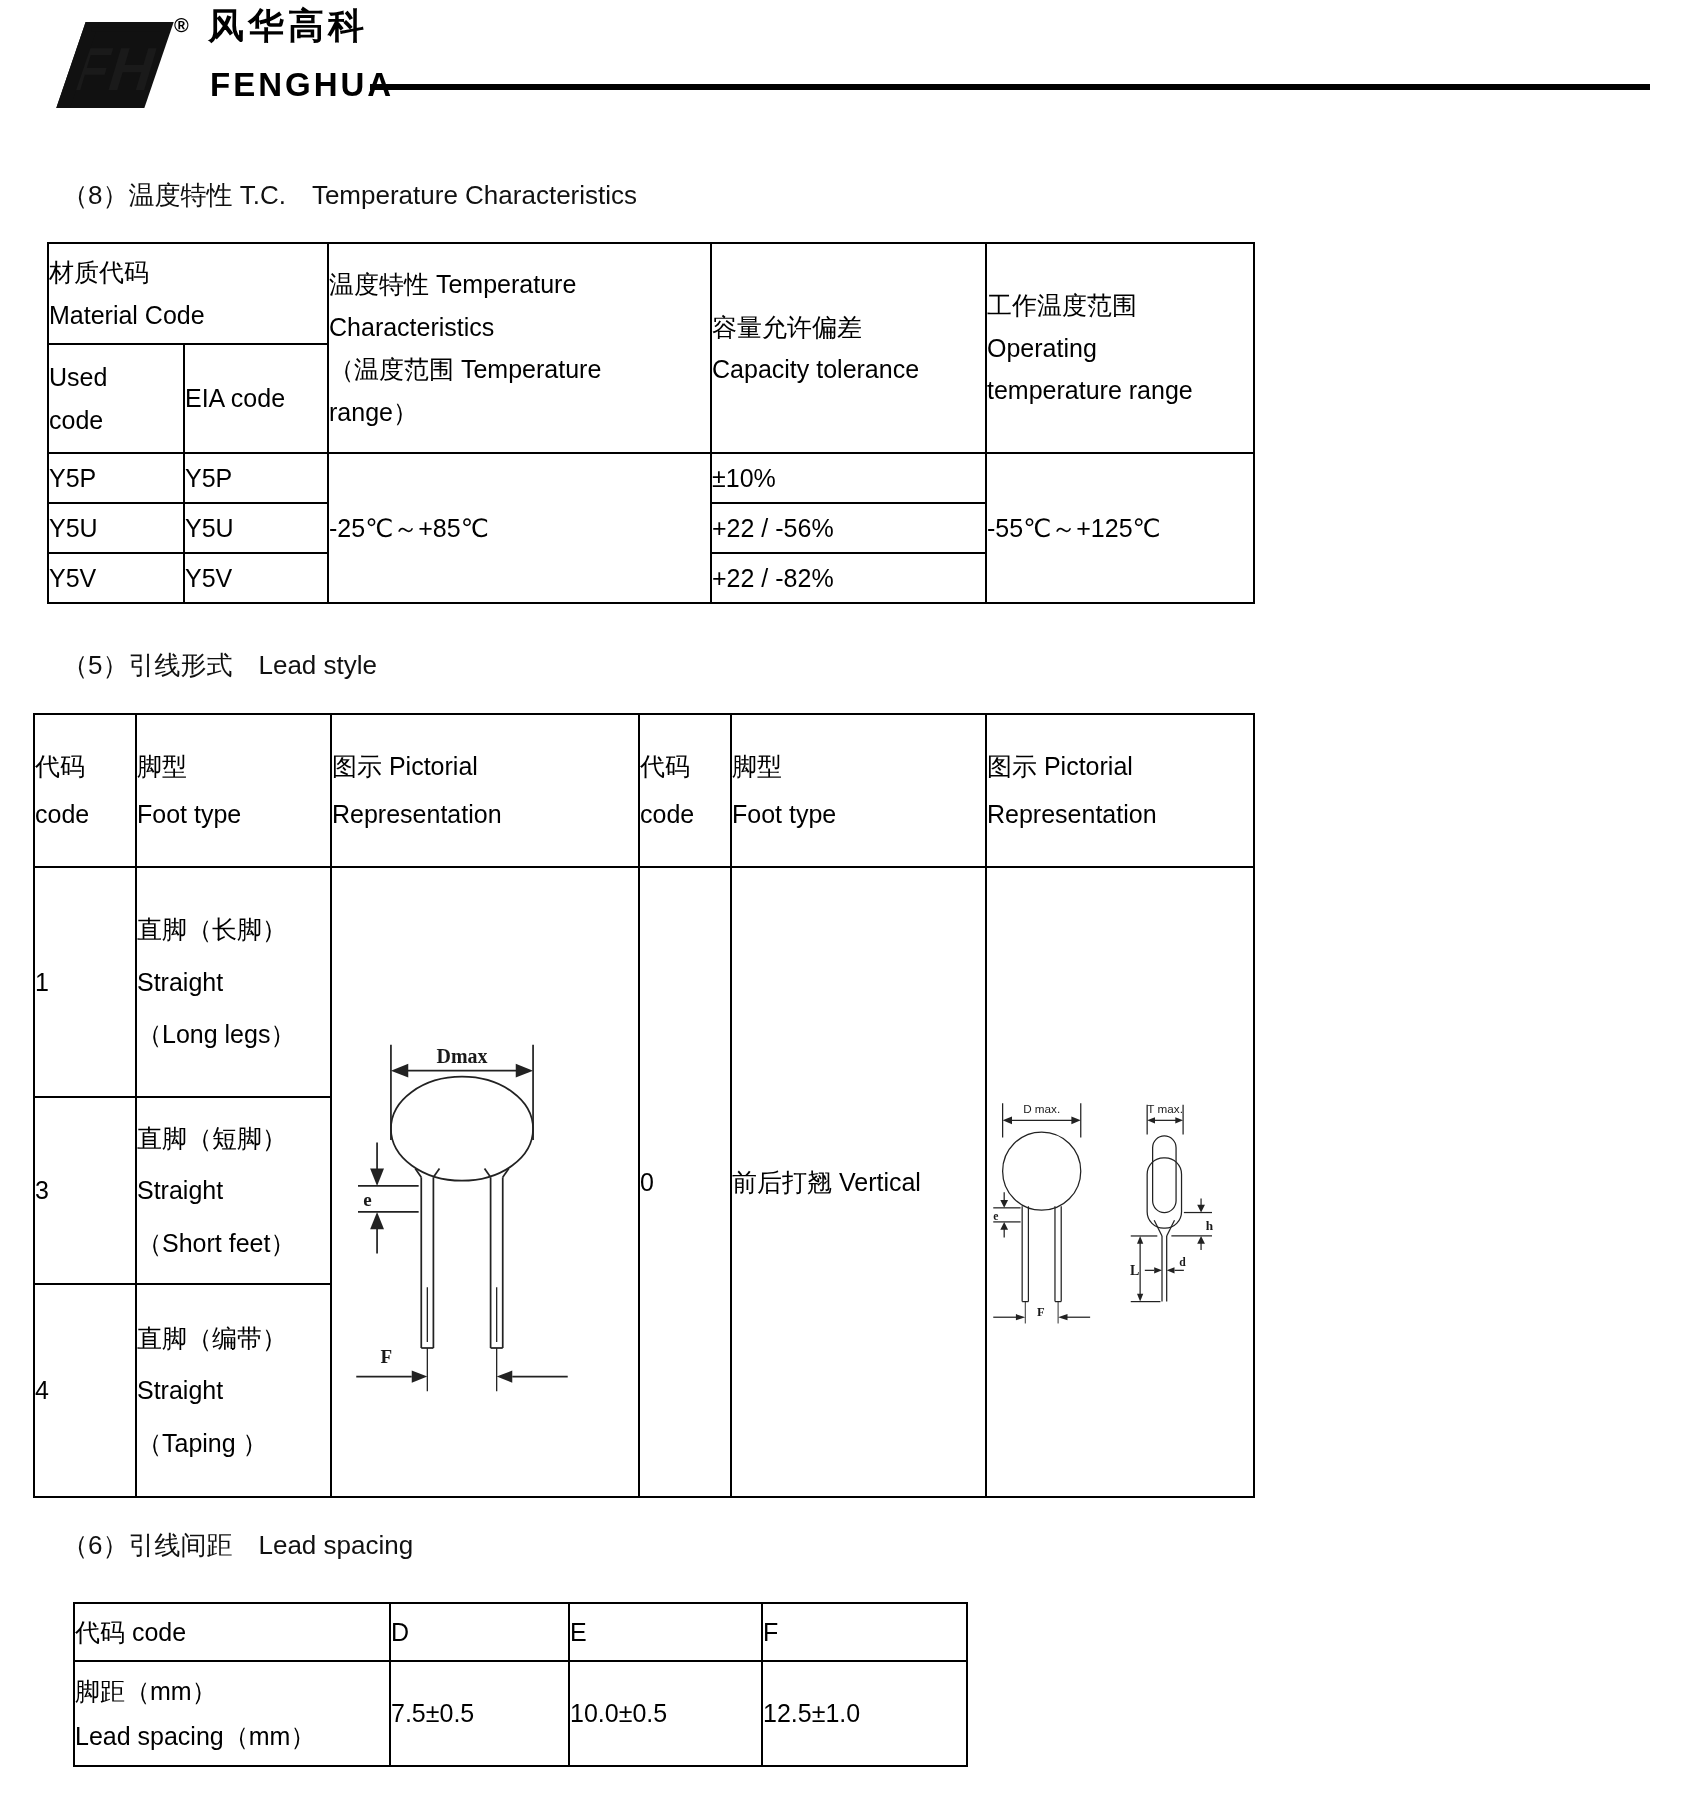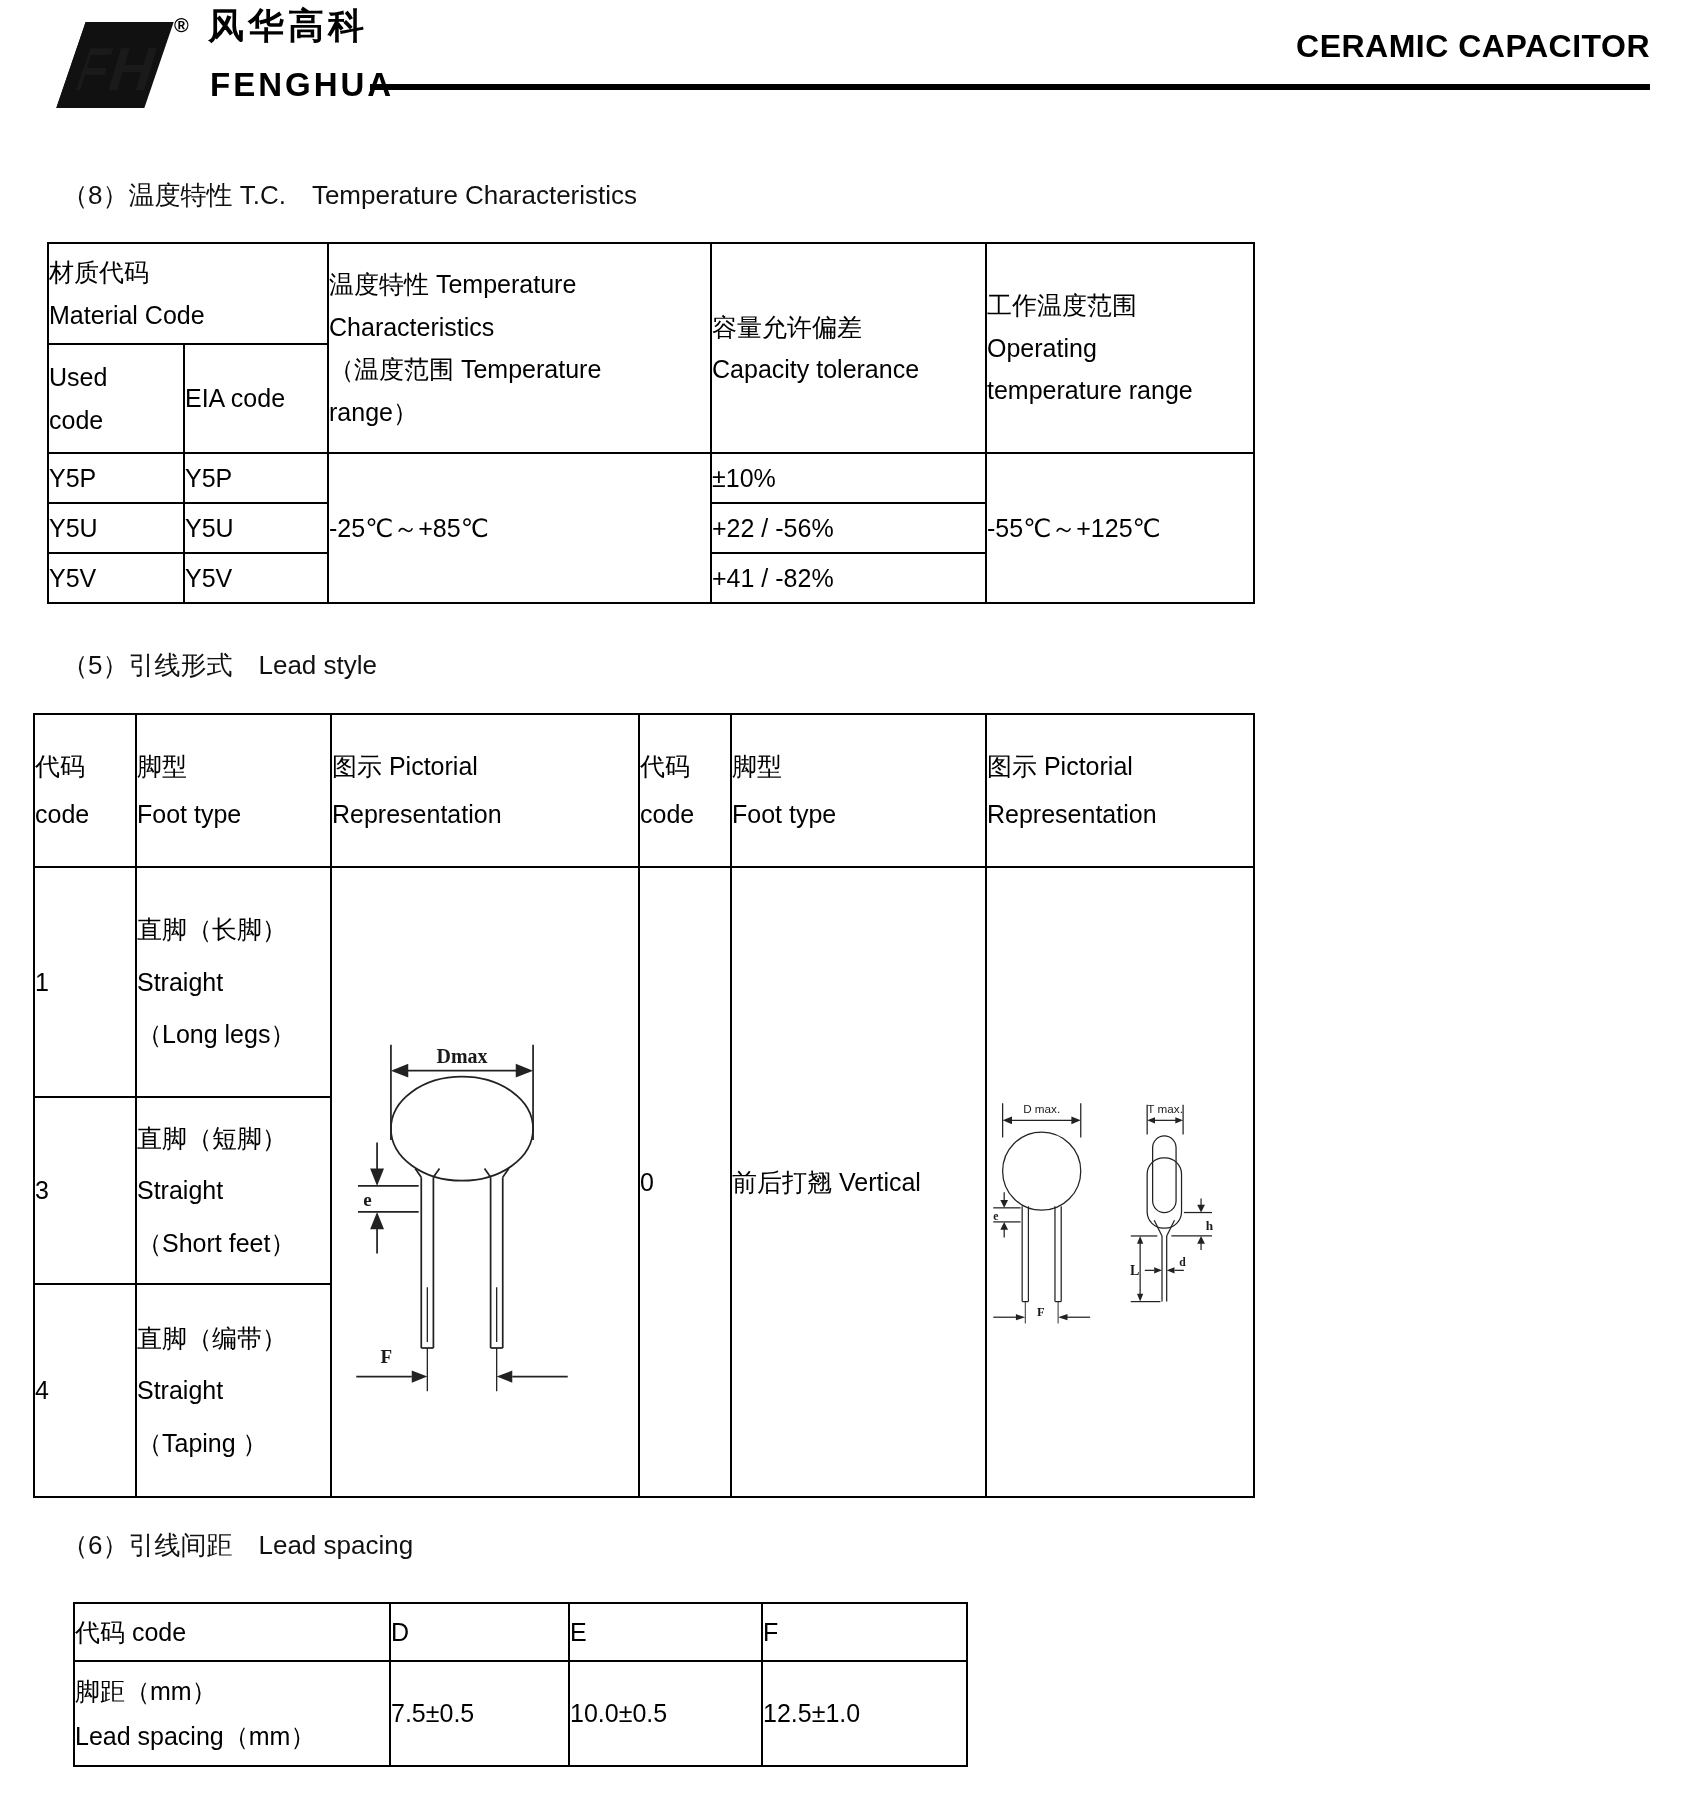--- a/index.html
+++ b/index.html
@@ -48,21 +48,20 @@
     <svg width="118" height="90" viewBox="0 0 120 92">
       <polygon points="30,2 120,2 90,90 0,90" fill="#111"></polygon>
       <text x="22" y="72" font-size="62" font-style="italic" font-weight="bold" fill="#ffffff" font-family="Liberation Sans, sans-serif" transform="skewX(-6)">FH</text>
       <polygon points="30,2 44,2 14,90 0,90" fill="#111"></polygon>
       <polyline points="36,10 106,10" stroke="#111" stroke-width="4" fill="none"></polyline>
     </svg>
   </div>
   <div class="reg-mark">®</div>
   <div class="brand-cn">风华高科</div>
   <div class="brand-en">FENGHUA</div>
-  <div class="doc-title">CERAMIC CAPACITOR</div>
   <div class="head-rule"></div>
 
   <div class="sec-title sec4">（8）温度特性 T.C.　Temperature Characteristics</div>
 
   <table class="t1">
     <colgroup>
       <col style="width:136px">
         <col style="width:144px">
         <col style="width:383px">
       <col style="width:275px">
@@ -95,21 +94,21 @@
       <td rowspan="3">-55℃～+125℃</td>
     </tr>
     <tr style="height:50px">
       <td>Y5U</td>
       <td>Y5U</td>
       <td>+22 / -56%</td>
     </tr>
     <tr style="height:50px">
       <td>Y5V</td>
       <td>Y5V</td>
-      <td>+41 / -82%</td>
+      <td>+22 / -82%</td>
     </tr>
   </tbody>
     </table>
 
   <div class="sec-title sec5">（5）引线形式　Lead style</div>
 
   <table class="t2">
     <colgroup>
       <col style="width:102px">
         <col style="width:195px">

